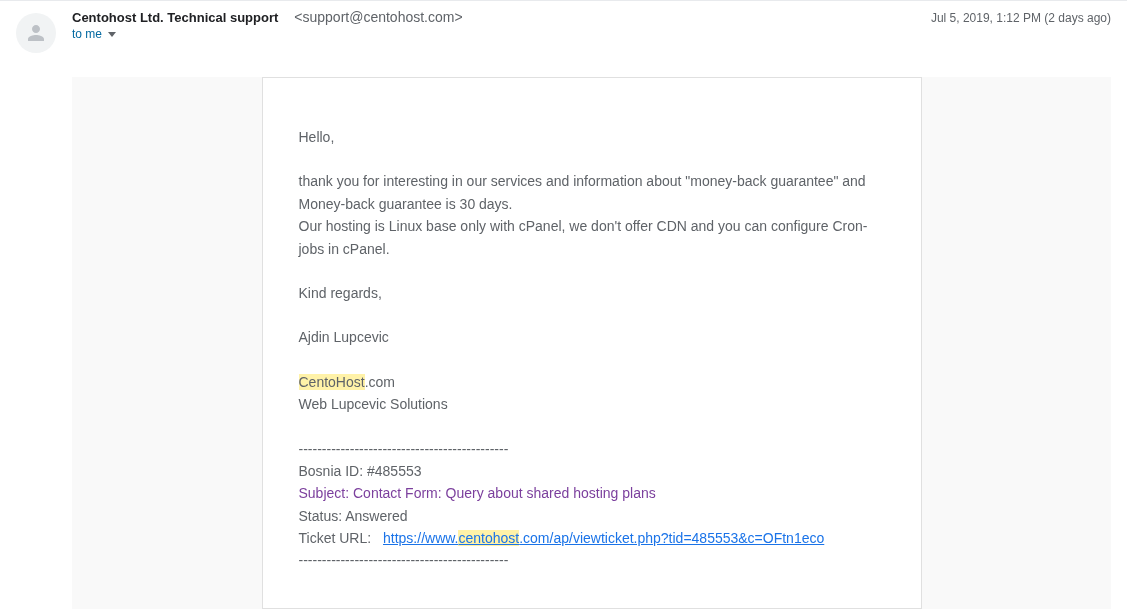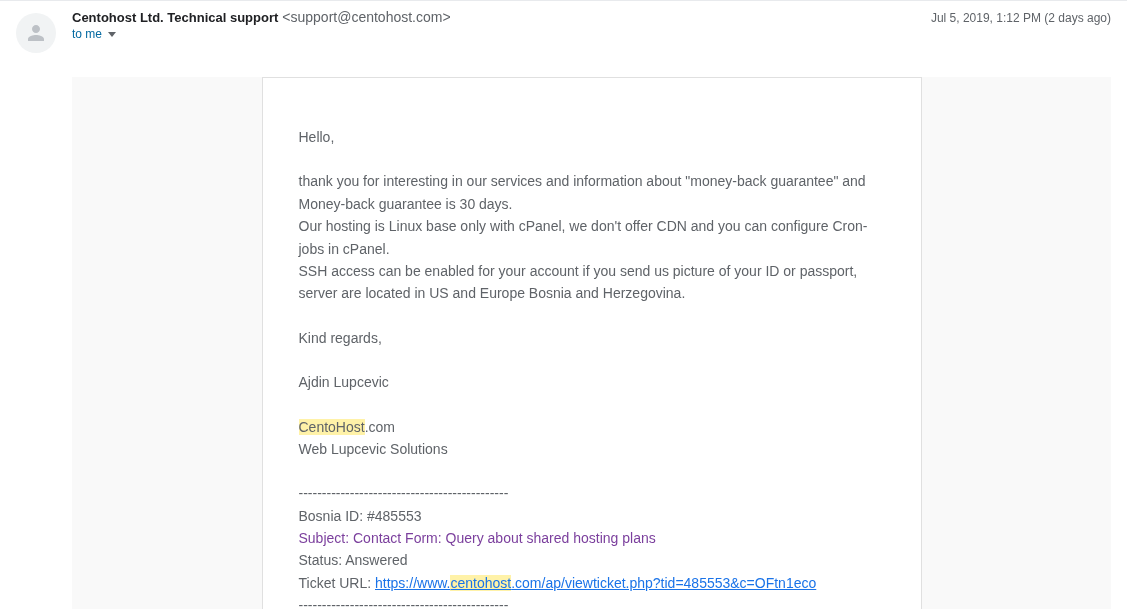--- a/index.html
+++ b/index.html
@@ -42,21 +42,21 @@
       min-width: 0;
     }
     .sender-line {
       display: flex;
       align-items: baseline;
       justify-content: space-between;
     }
     .sender-left {
       display: flex;
       align-items: baseline;
-      gap: 4px;
+      gap: 16px;
     }
     .sender-name {
       font-weight: bold;
       color: #202124;
       font-size: 13px;
     }
     .sender-email {
       color: #5f6368;
       font-size: 14px;
     }
@@ -100,20 +100,21 @@
       color: #5f6368;
     }
     .content-block {
       margin-bottom: 22px;
     }
     .highlight {
       background: #fff2a8;
     }
     .ticket-link {
       color: #1a73e8;
+      margin-left: 8px;
     }
     .subject-line {
       color: #7b3f9d;
     }
     .divider-line {
       color: #5f6368;
     }
   </style>
 </head>
 <body>
@@ -139,21 +140,20 @@
   </div>
 </div>
 
 <div class="email-body-container">
   <div class="email-content-box">
     <div class="content-block">Hello,</div>
 
     <div class="content-block">
       <span>thank you for interesting in our services and information about "money-back guarantee" and Money-back guarantee is 30 days.</span><br>
       <span>Our hosting is Linux base only with cPanel, we don't offer CDN and you can configure Cron-jobs in cPanel.</span><br>
-      <span>SSH access can be enabled for your account if you send us picture of your ID or passport, server are located in US and Europe Bosnia and Herzegovina.</span>
     </div>
 
     <div class="content-block">Kind regards,</div>
 
     <div class="content-block">Ajdin Lupcevic</div>
 
     <div class="content-block">
       <span class="highlight">CentoHost</span><span>.com</span><br>
       <span>Web Lupcevic Solutions</span>
     </div>

